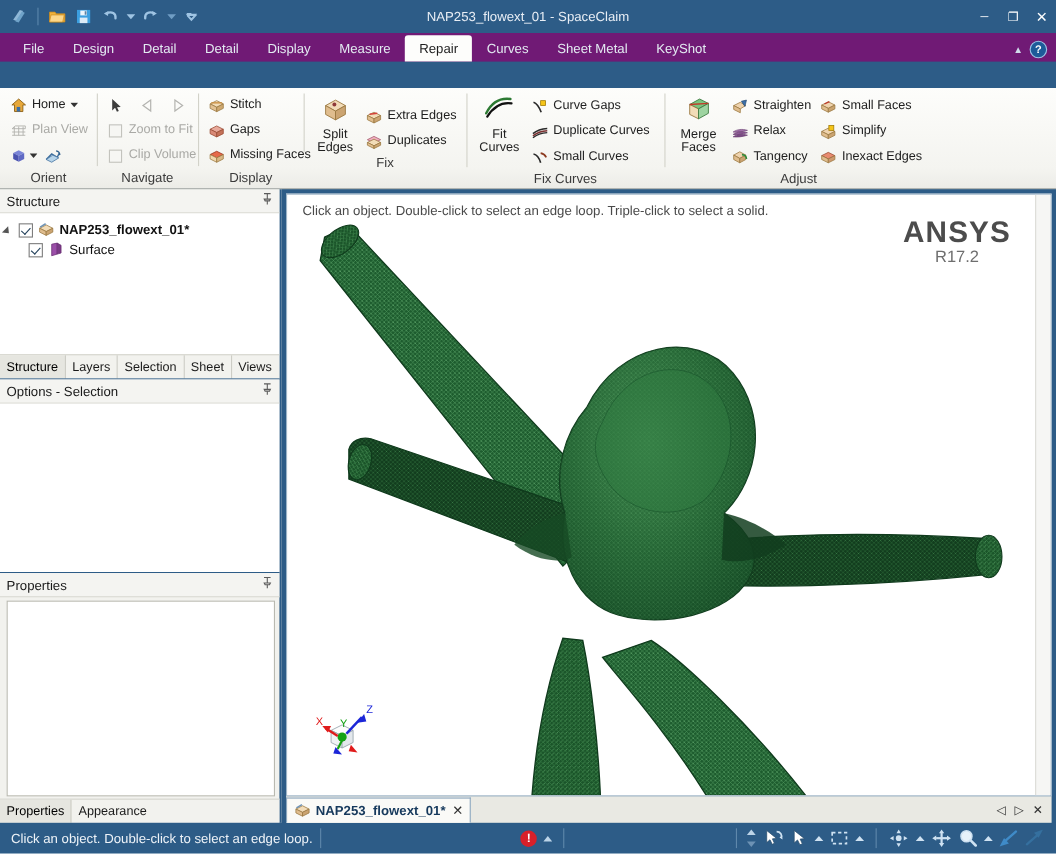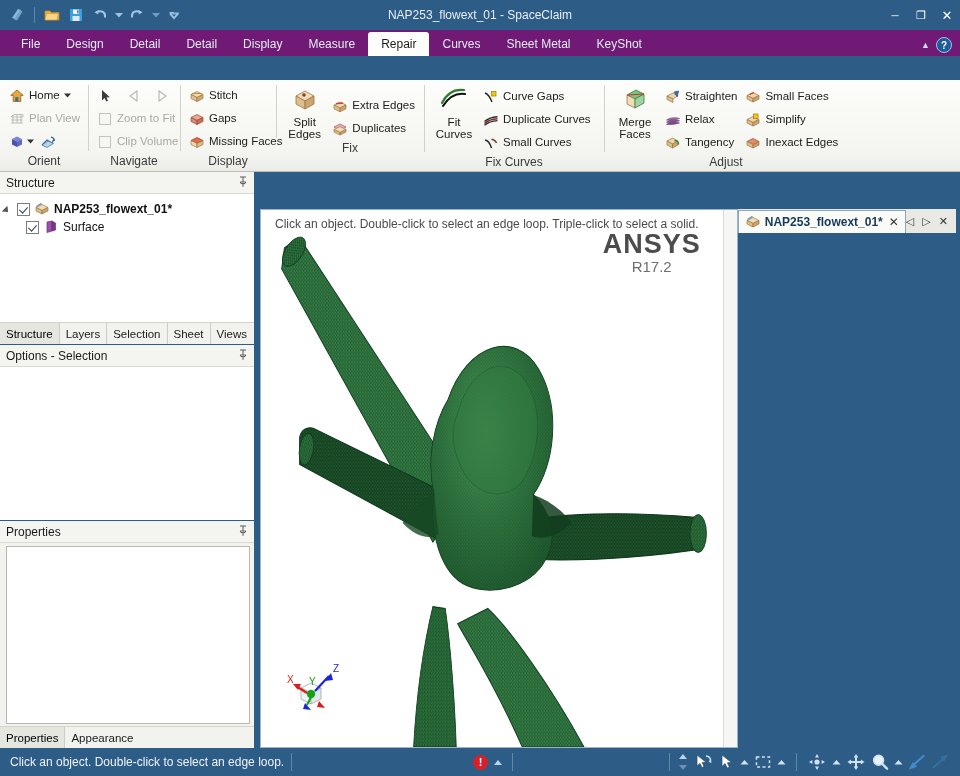--- a/index.html
+++ b/index.html
@@ -314,24 +314,23 @@
     display: flex;
     align-items: stretch;
     font-size: 11.5px;
     border-top: 1px solid #d4d4cd;
   }
 
   
   .rightcol {
     flex: 1;
     display: flex;
-    flex-direction: row;
+    flex-direction: column;
     min-width: 0;
     padding: 4px 4px 0 4px;
-    margin-top: 33px;
   }
   .viewport {
     flex: 1;
     background: #ffffff;
     border: 1px solid #9db4c7;
     position: relative;
     overflow: hidden;
     min-height: 0;
   }
   .vp-hint {

